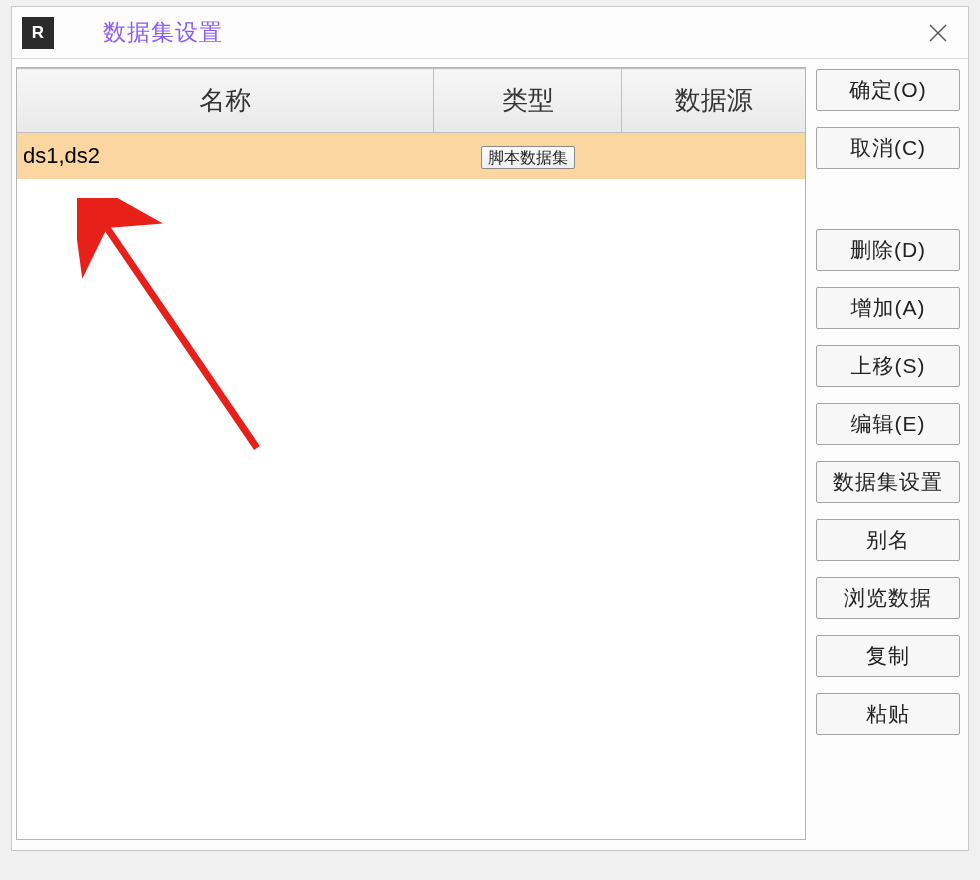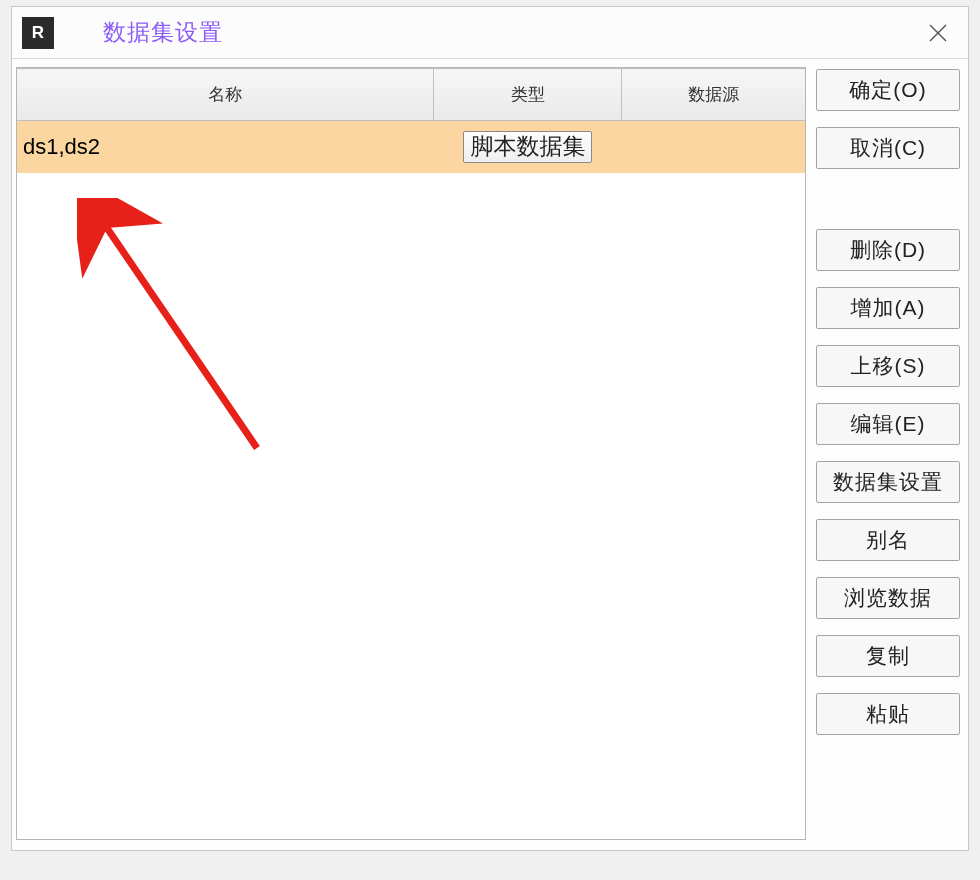--- a/index.html
+++ b/index.html
@@ -75,42 +75,42 @@
       overflow: hidden;
     }
     table {
       border-collapse: collapse;
       width: 100%;
     }
     thead th {
       background: linear-gradient(#f6f6f6, #e9e9e9);
       border: 1px solid #bfbfbf;
       font-weight: 400;
-      font-size: 17px;
+      font-size: 26px;
       color: #333;
       padding: 14px 0;
       height: 36px;
       text-align: center;
     }
     thead th:first-child { border-left: none; }
     thead th:last-child { border-right: none; }
     tbody td {
       font-size: 22px;
       padding: 10px 4px;
       height: 34px;
       vertical-align: middle;
     }
     .row-selected td {
       background: #fcd6a1;
     }
     .cell-button {
       background: linear-gradient(#fdfdfd, #efefef);
       border: 1px solid #8a8a8a;
       border-radius: 2px;
-      font-size: 23px;
+      font-size: 16px;
       padding: 1px 6px;
       display: inline-block;
       color: #222;
       line-height: 1.2;
     }
     .col-name { width: 410px; text-align: left; }
     .col-type { width: 185px; text-align: center; }
     .col-source { width: 180px; text-align: center; }
     tbody .col-name { padding-left: 6px; }
 

